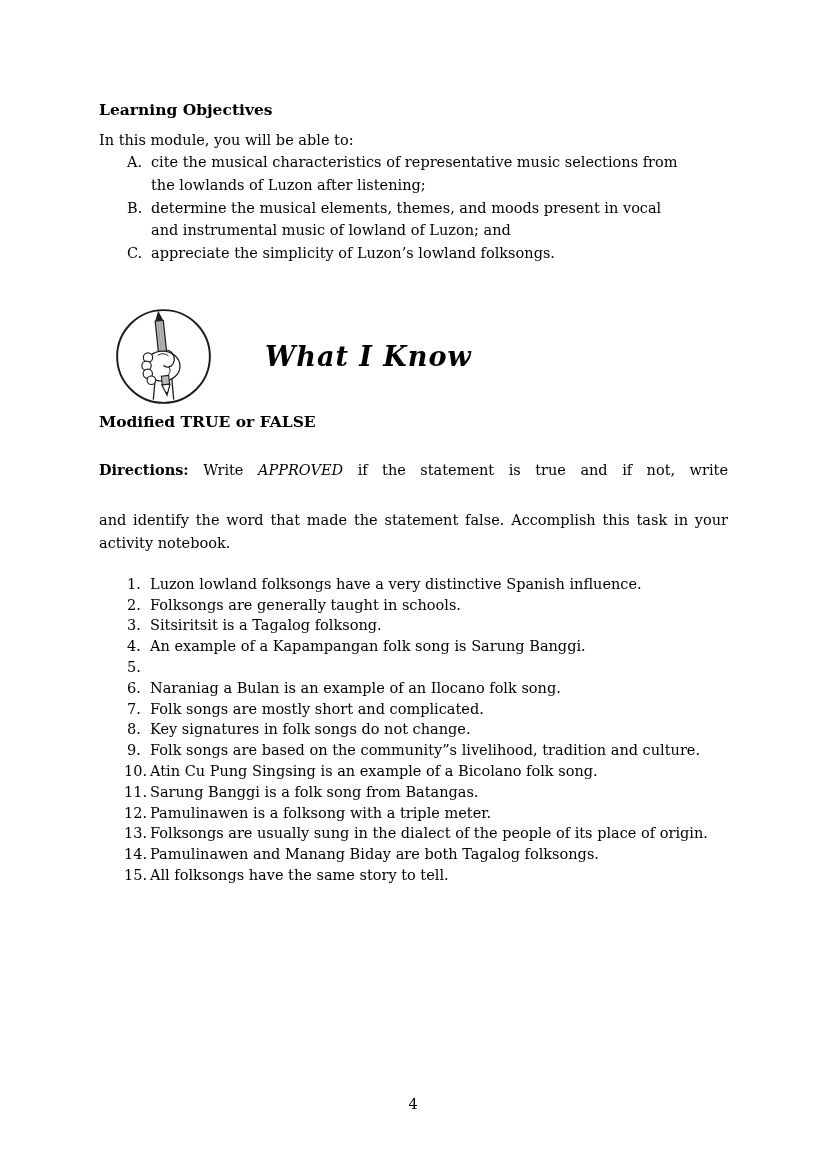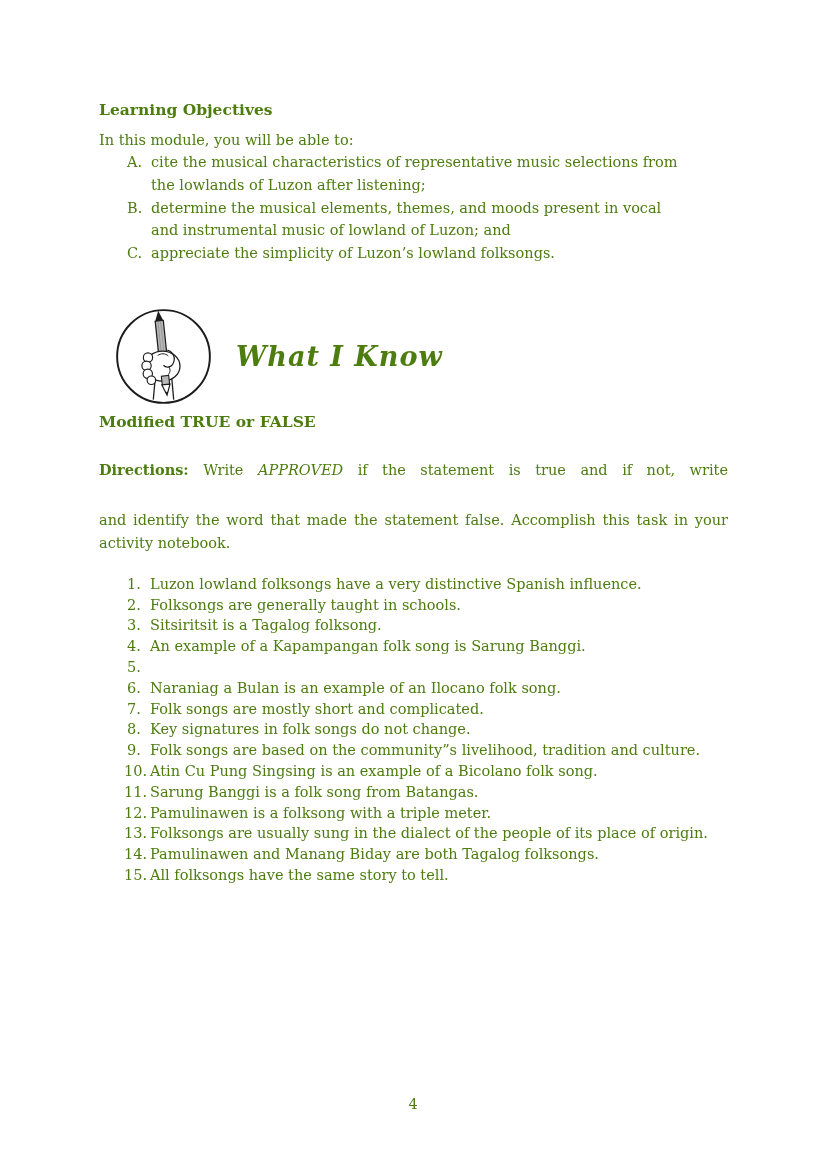--- a/index.html
+++ b/index.html
@@ -1,19 +1,19 @@
 <!DOCTYPE html>
 <html><head>
 <meta charset="utf-8">
 <style>
   html,body { margin:0; padding:0; background:#e8e8e8; }
   .page {
     width: 826px; height: 1169px;
     background: #ffffff;
-    color: #4d7c0f;
+    color: #000000;
     font-family: "DejaVu Serif", serif;
     font-size: 14.5px;
     position: relative;
     margin: 0 auto;
     box-sizing: border-box;
     padding: 100px 98px 0 99px;
     overflow: hidden;
   }
   .h-bold { font-weight: bold; font-size: 15.5px; line-height: 19px; }
   .lo-heading { margin: 0 0 10px 0; }
@@ -22,21 +22,21 @@
   
   .abc { }
   .abc-row { display: flex; }
   .abc-marker { flex: none; margin-left: 28px; width: 24px; line-height: 22.8px; }
   .abc-text { flex: none; width: 577px; }
   .line { line-height: 22.8px; height: 22.8px; overflow: hidden; text-align: center; }
   .line.just { text-align: justify; text-align-last: justify; }
   .line.left { white-space: nowrap; }
 
   
-  .wik-row { display: flex; align-items: center; margin-top: 43px; margin-left: 16px; height: 97px; }
+  .wik-row { display: flex; align-items: center; margin-top: 43px; margin-left: 16px; height: 97px; gap: 29px; }
   .wik-icon { flex: none; width: 97px; height: 97px; }
   .wik-title {
     font-weight: bold; font-style: italic;
     font-size: 27px; letter-spacing: 1px;
     margin-left: 24px; white-space: nowrap;
   }
 
   .mtf-heading { margin-top: 7px; }
 
   

